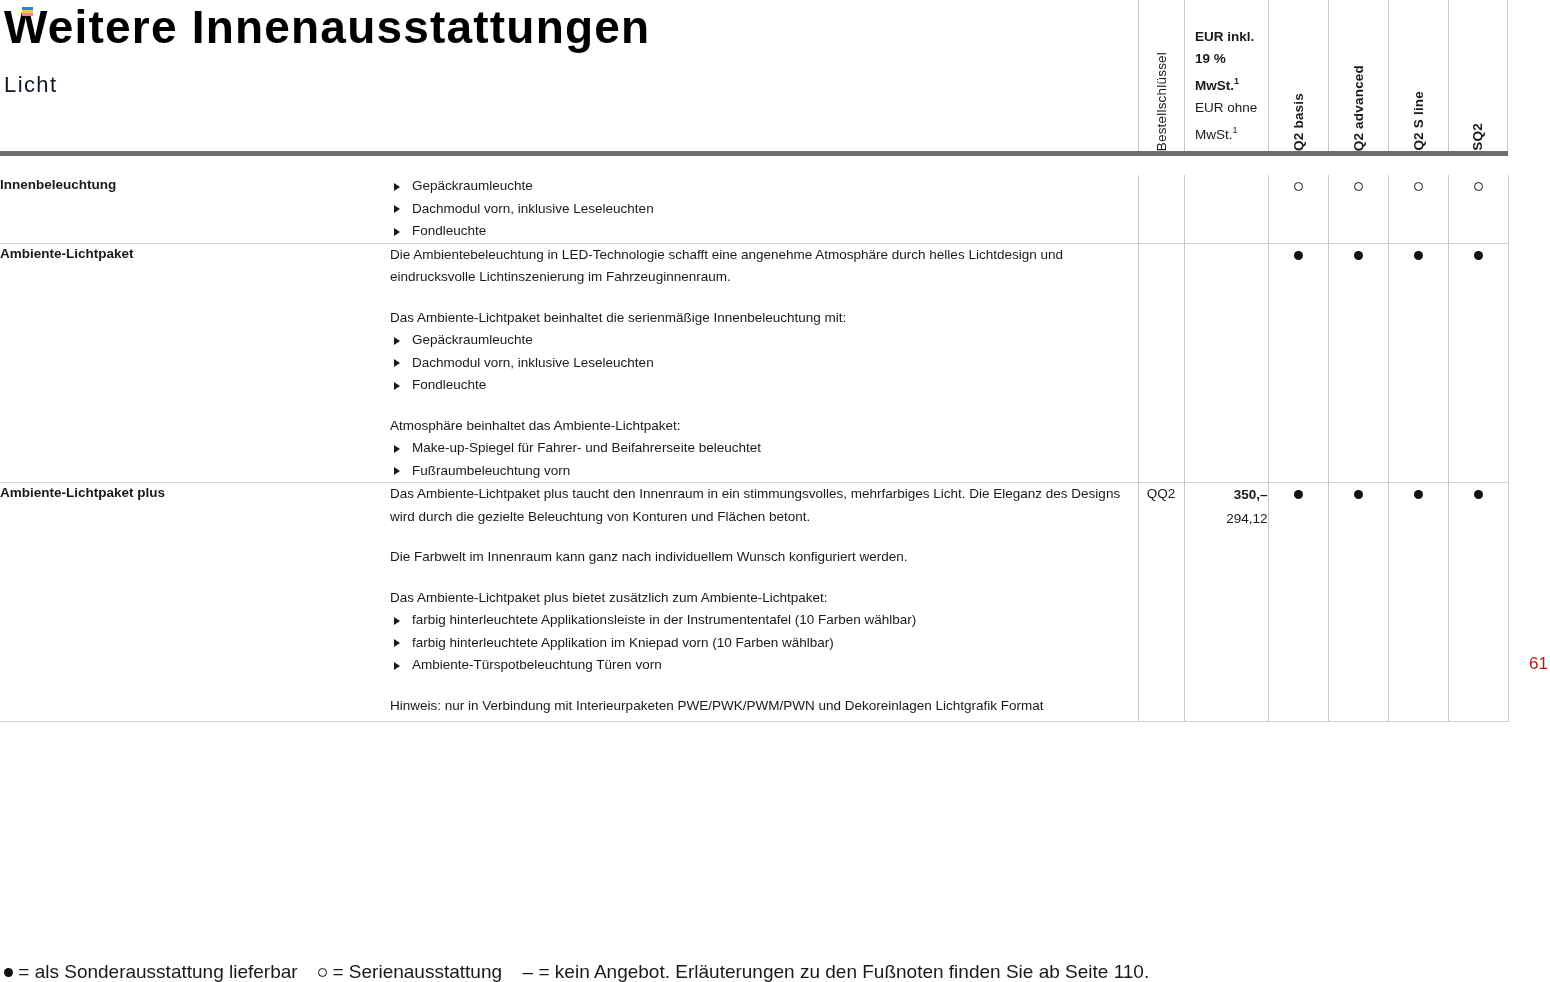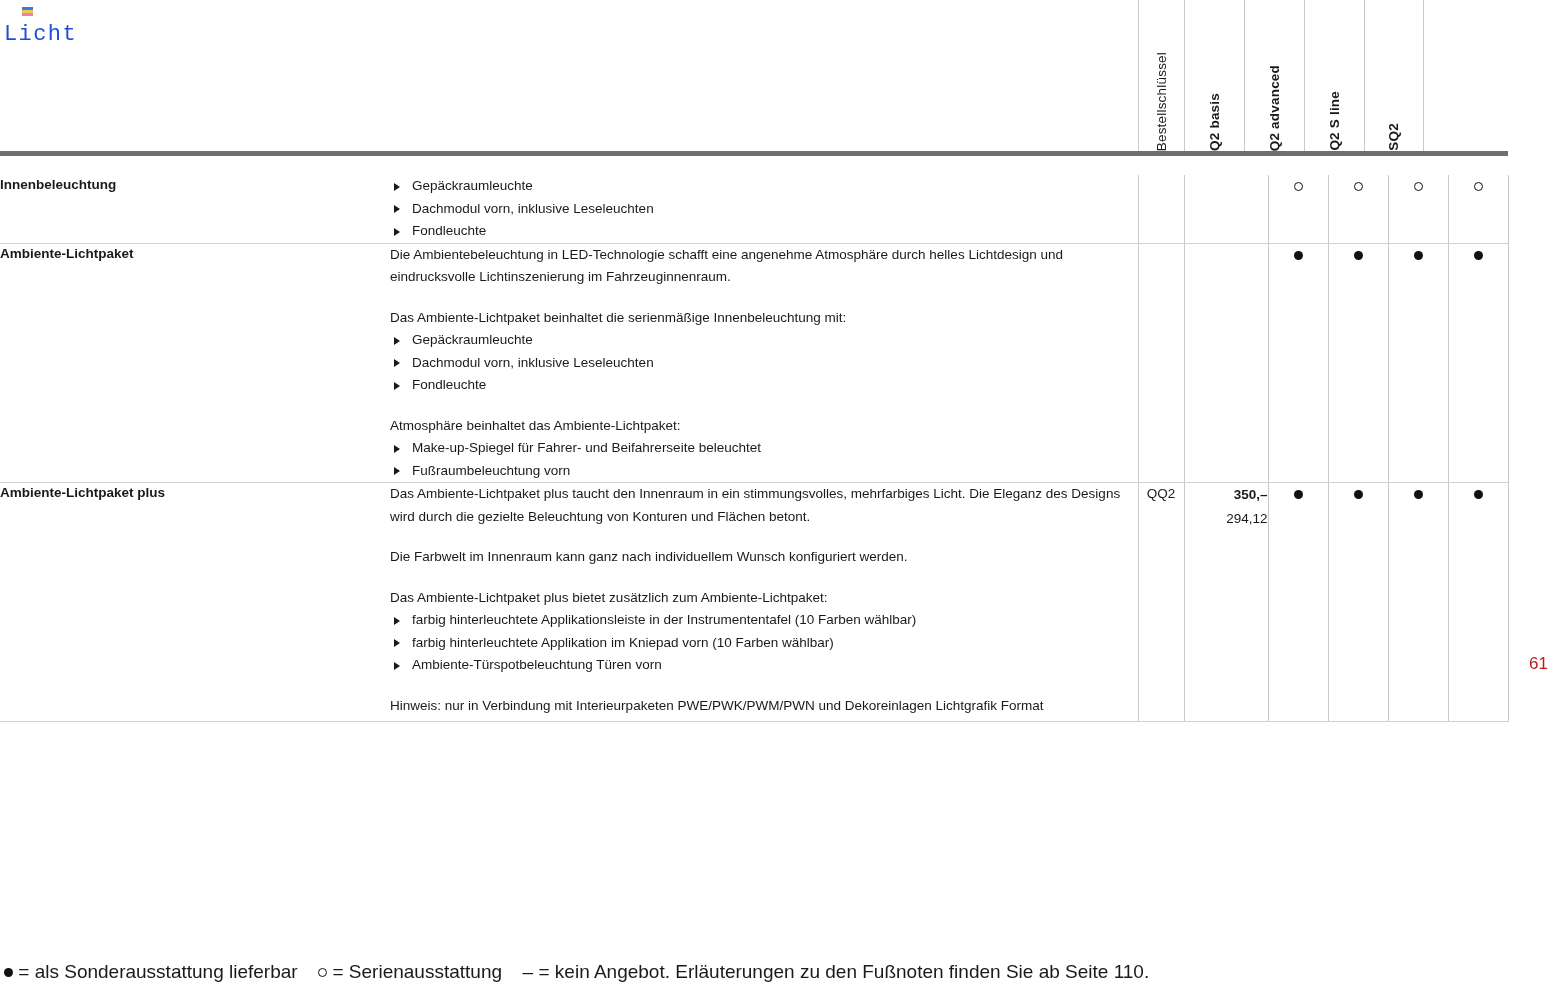--- a/index.html
+++ b/index.html
@@ -32,22 +32,21 @@
     padding: 4px 0 0 4px;
     color: #000000;
     white-space: nowrap;
   }
   #page-subtitle {
     font-size: 22px;
     font-weight: 400;
     letter-spacing: 1.4px;
     margin: 0;
     padding: 22px 0 0 4px;
-    color: #1d4ed8;
-    font-family: Liberation Mono, monospace;
+    color: #0f172a;
   }
   .title-artifact {
     position: absolute;
     left: 22px;
     top: 7px;
     width: 11px;
     height: 9px;
     background:
       linear-gradient(to bottom,
         #2f7fe0 0%, #2f7fe0 34%,
@@ -257,27 +256,36 @@
     vertical-align: baseline;
     position: relative;
     top: -1px;
   }
   #legend .sep { display: inline-block; width: 10px; }
 </style>
 </head>
 <body>
 
 <div id="page-header">
+  <h1 id="page-title">Weitere Innenausstattungen</h1>
   <div class="title-artifact"></div>
   <h2 id="page-subtitle">Licht</h2>
 </div>
 
 <div id="col-header">
   <div class="hcell c-key">
     <span class="vlabel">Bestellschlüssel</span>
+  </div>
+  <div class="hcell c-price">
+    <div class="price-head">
+      <div class="b"><span>EUR inkl.</span></div>
+      <div class="b"><span>19 % MwSt.</span><sup>1</sup></div>
+      <div><span>EUR ohne</span></div>
+      <div><span>MwSt.</span><sup>1</sup></div>
+    </div>
   </div>
   <div class="hcell c-variant">
     <span class="vlabel bold">Q2 basis</span>
   </div>
   <div class="hcell c-variant">
     <span class="vlabel bold">Q2 advanced</span>
   </div>
   <div class="hcell c-variant">
     <span class="vlabel bold">Q2 S line</span>
   </div>

